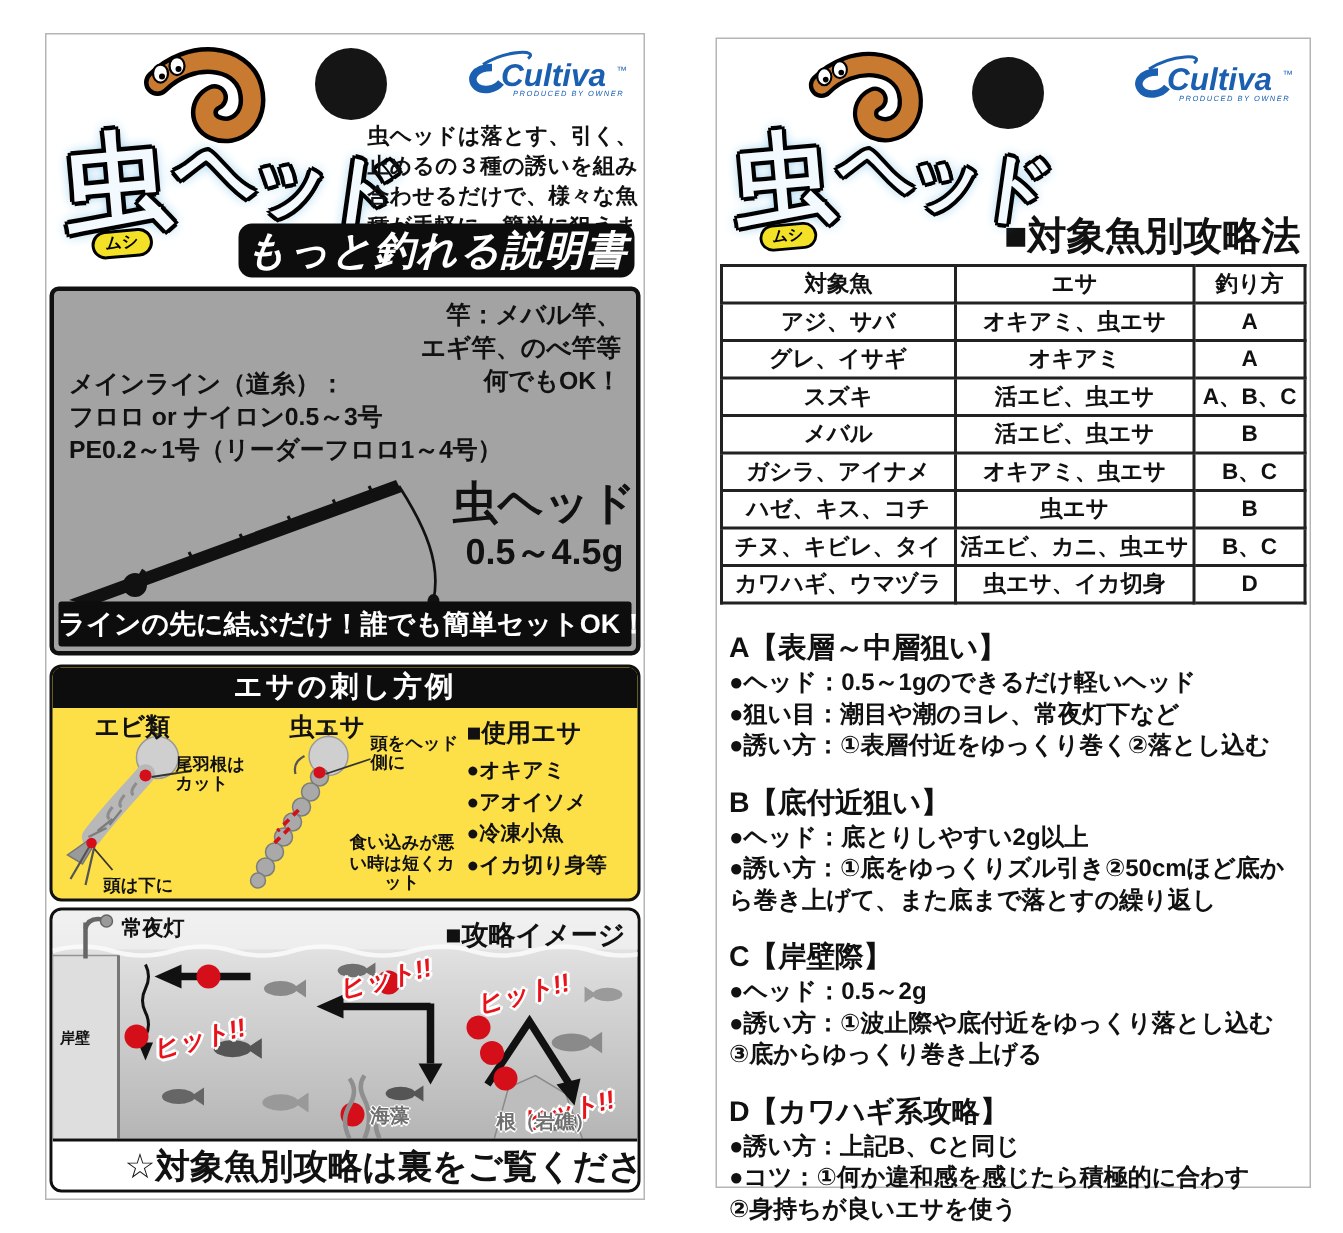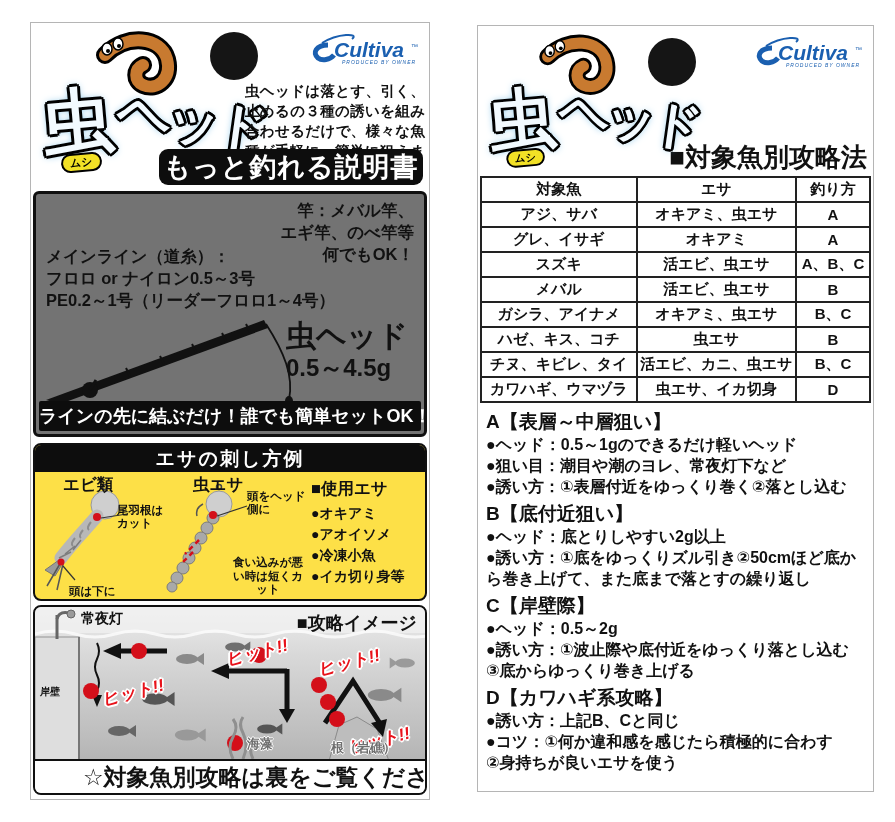--- a/index.html
+++ b/index.html
@@ -28,29 +28,29 @@
         border-radius:10px;font-size:11px;font-weight:bold;padding:0 7px;line-height:15px;
         transform:rotate(-5deg);color:#000;z-index:3;}
   .worm-svg{position:absolute;left:58px;top:-6px;z-index:1;}
 
   
   .lp-header{position:relative;height:166px;}
   .intro{position:absolute;left:214px;top:58px;width:180px;font-size:14.5px;font-weight:700;
          line-height:1.38;z-index:3;text-align:justify;}
   .main-banner{position:absolute;left:128px;right:6px;top:126px;height:36px;background:#0d0d0d;
                border-radius:9px;color:#fff;font-size:27px;font-weight:900;text-align:center;
-               line-height:36px;letter-spacing:1px;z-index:4;white-space:nowrap;}
-
-  
-  .rod-box{position:absolute;left:2px;right:2px;top:168px;height:246px;background:#737373;
+               line-height:36px;letter-spacing:1px;z-index:4;white-space:nowrap;font-style:italic;}
+
+  
+  .rod-box{position:absolute;left:2px;right:2px;top:168px;height:246px;background:#a3a3a3;
            border:3px solid #101010;border-radius:6px;box-sizing:border-box;}
   .rod-note{position:absolute;right:10px;top:6px;text-align:right;font-size:16.5px;font-weight:800;line-height:1.32;}
   .line-note{position:absolute;left:10px;top:52px;font-size:16.5px;font-weight:800;line-height:1.32;}
   .rod-svg{position:absolute;left:4px;top:108px;}
-  .head-callout{position:absolute;right:16px;top:126px;text-align:left;}
+  .head-callout{position:absolute;right:0;top:126px;text-align:center;}
   .head-callout .hc1{font-size:30px;font-weight:900;line-height:1.05;}
   .head-callout .hc2{font-size:24px;font-weight:700;}
   .rod-banner{position:absolute;left:3px;right:3px;bottom:3px;height:30px;background:#0d0d0d;
               color:#fff;font-size:18px;font-weight:800;text-align:center;line-height:30px;
               border-radius:2px;white-space:nowrap;}
 
   
   .bait-box{position:absolute;left:2px;right:2px;top:420px;height:158px;background:#fde047;
             border:2px solid #101010;border-radius:8px;box-sizing:border-box;overflow:hidden;}
   .bait-header{height:27px;background:#0d0d0d;color:#fff;font-size:19px;font-weight:900;
@@ -86,21 +86,21 @@
   
   .rp-header{position:relative;height:116px;}
   .rp-header .logo{transform:scale(0.94);transform-origin:0 0;}
   .rp-heading{text-align:right;font-size:26px;font-weight:900;padding:0 6px 2px 0;line-height:30px;}
   table.target{border-collapse:collapse;width:391px;margin:2px auto 0 auto;}
   table.target th,table.target td{border:2px solid #222;font-size:15px;text-align:center;
         padding:1px 2px;height:21px;font-weight:600;}
   table.target th{font-weight:700;}
   .col-fish{width:40%;} .col-bait{width:41%;} .col-method{width:19%;}
   .sections{padding:2px 8px 0 8px;}
-  .sec-title{font-size:19px;font-weight:900;margin-top:5px;line-height:1.25;}
+  .sec-title{font-size:19px;font-weight:900;margin-top:16px;line-height:1.25;}
   .sec-line{font-size:16px;font-weight:600;line-height:1.32;}
 </style>
 </head>
 <body>
 
 <div class="panel" id="panel-left">
 
   <div class="lp-header">
     <div class="hang-hole" style="left:179px;top:9px;"></div>
 

